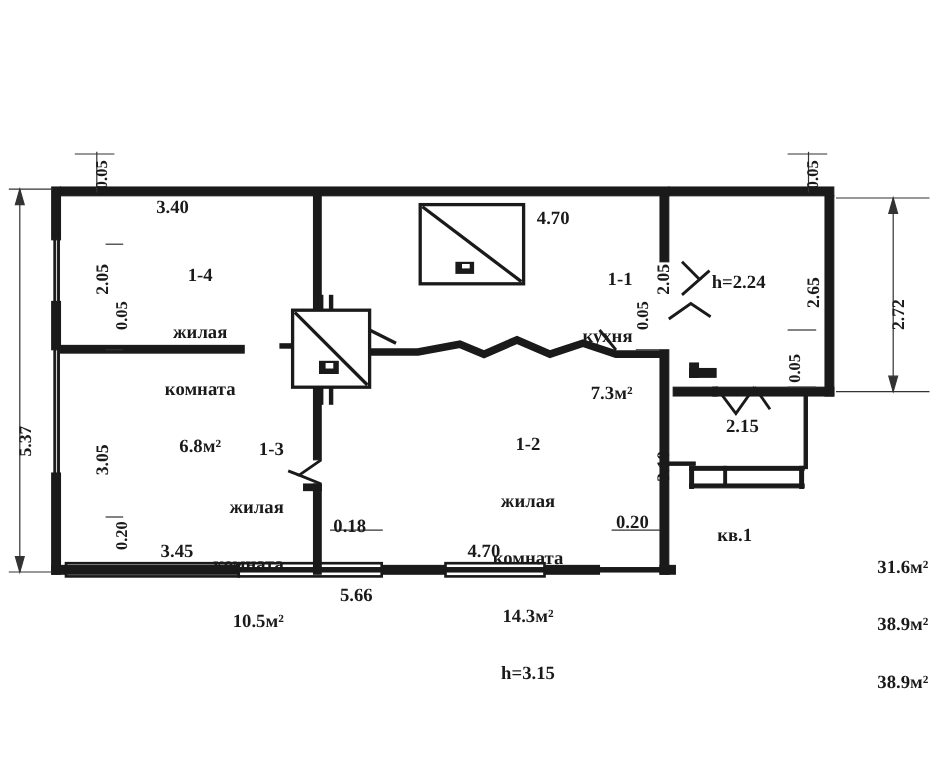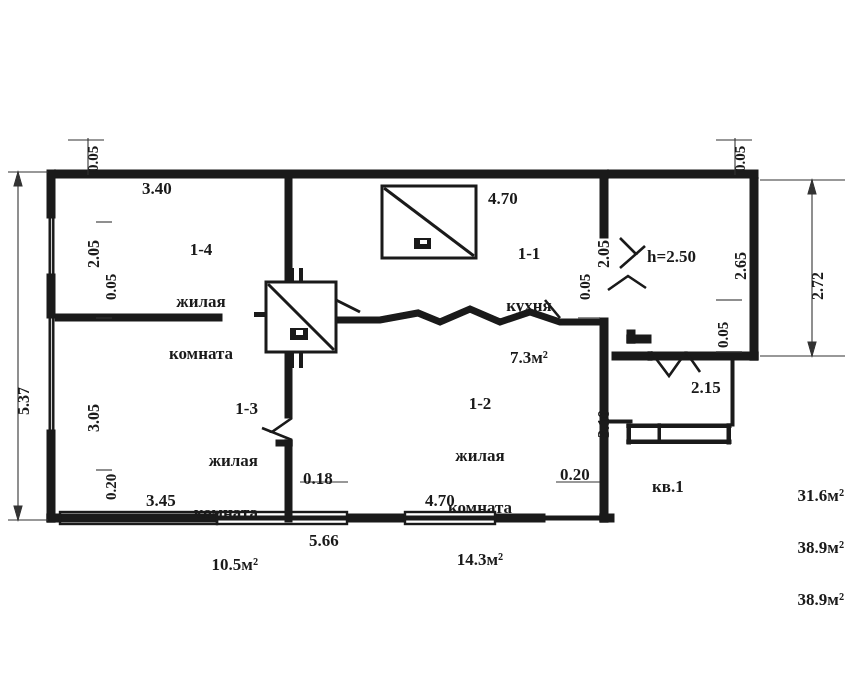--- a/index.html
+++ b/index.html
@@ -147,51 +147,53 @@
 
       <line x1="578" y1="318" x2="600" y2="318"></line>
       <line x1="716" y1="300" x2="742" y2="300"></line>
       <line x1="716" y1="352" x2="742" y2="352"></line>
       <line x1="556" y1="482" x2="600" y2="482"></line>
       <line x1="300" y1="482" x2="348" y2="482"></line>
     </g>
   </svg>
 
   <div class="lbl dim" style="left:142px;top:180px;">3.40</div>
-  <div class="lbl rm" style="left:131px;top:206px;width:140px;font-family:Liberation Serif, serif;">
+  <div class="lbl rm" style="left:112px;top:206px;width:140px;font-family:Liberation Serif, serif;">
     <span class="ln">1-4</span>
     <span class="ln">жилая</span>
     <span class="ln">комната</span>
+    <span class="ln">6.8м²</span>
   </div>
 
   <div class="lbl rm" style="left:118px;top:365px;width:140px;text-align:right;">
     <span class="ln">1-3</span>
     <span class="ln">жилая</span>
     <span class="ln">комната</span>
     <span class="ln">10.5м²</span>
   </div>
   <div class="lbl dim" style="left:146px;top:492px;">3.45</div>
 
   <div class="lbl rm" style="left:400px;top:360px;width:160px;">
     <span class="ln">1-2</span>
     <span class="ln">жилая</span>
     <span class="ln">комната</span>
     <span class="ln">14.3м²</span>
+    <span class="ln">h=3.15</span>
   </div>
   <div class="lbl dim" style="left:425px;top:492px;">4.70</div>
 
   <div class="lbl dim" style="left:488px;top:190px;">4.70</div>
-  <div class="lbl rm" style="left:483px;top:210px;width:92px;">
+  <div class="lbl rm" style="left:483px;top:210px;width:92px;text-align:right;">
     <span class="ln">1-1</span>
     <span class="ln">кухня</span>
     <span class="ln">7.3м²</span>
   </div>
 
-  <div class="lbl dim" style="left:647px;top:248px;">h=2.50</div>
-  <div class="lbl dim" style="left:691px;top:379px;">2.15</div>
+  <div class="lbl dim" style="left:647px;top:248px;">h=2.24</div>
+  <div class="lbl dim" style="left:660px;top:379px;">2.15</div>
 
   <div class="lbl dimv" style="left:86px;top:268px;">2.05</div>
   <div class="lbl dimv small" style="left:104px;top:300px;">0.05</div>
   <div class="lbl dimv" style="left:86px;top:432px;">3.05</div>
   <div class="lbl dimv small" style="left:104px;top:500px;">0.20</div>
   <div class="lbl dimv" style="left:16px;top:415px;">5.37</div>
 
   <div class="lbl dimv small" style="left:86px;top:172px;">0.05</div>
   <div class="lbl dimv small" style="left:733px;top:172px;">0.05</div>
 
@@ -202,21 +204,21 @@
   <div class="lbl dim" style="left:560px;top:466px;">0.20</div>
   <div class="lbl dim" style="left:303px;top:470px;">0.18</div>
 
   <div class="lbl dimv" style="left:733px;top:280px;">2.65</div>
   <div class="lbl dimv small" style="left:716px;top:348px;">0.05</div>
   <div class="lbl dimv" style="left:810px;top:300px;">2.72</div>
 
   <div class="lbl dim" style="left:309px;top:532px;">5.66</div>
 
   <div class="lbl dim" style="left:652px;top:478px;">кв.1</div>
-  <div class="lbl areas" style="left:740px;top:452px;width:104px;">
+  <div class="lbl areas" style="left:740px;top:472px;width:104px;">
     <span class="ln">31.6м²</span>
     <span class="ln">38.9м²</span>
     <span class="ln">38.9м²</span>
   </div>
 </div>
 
 <div id="footer">
 
   
   

